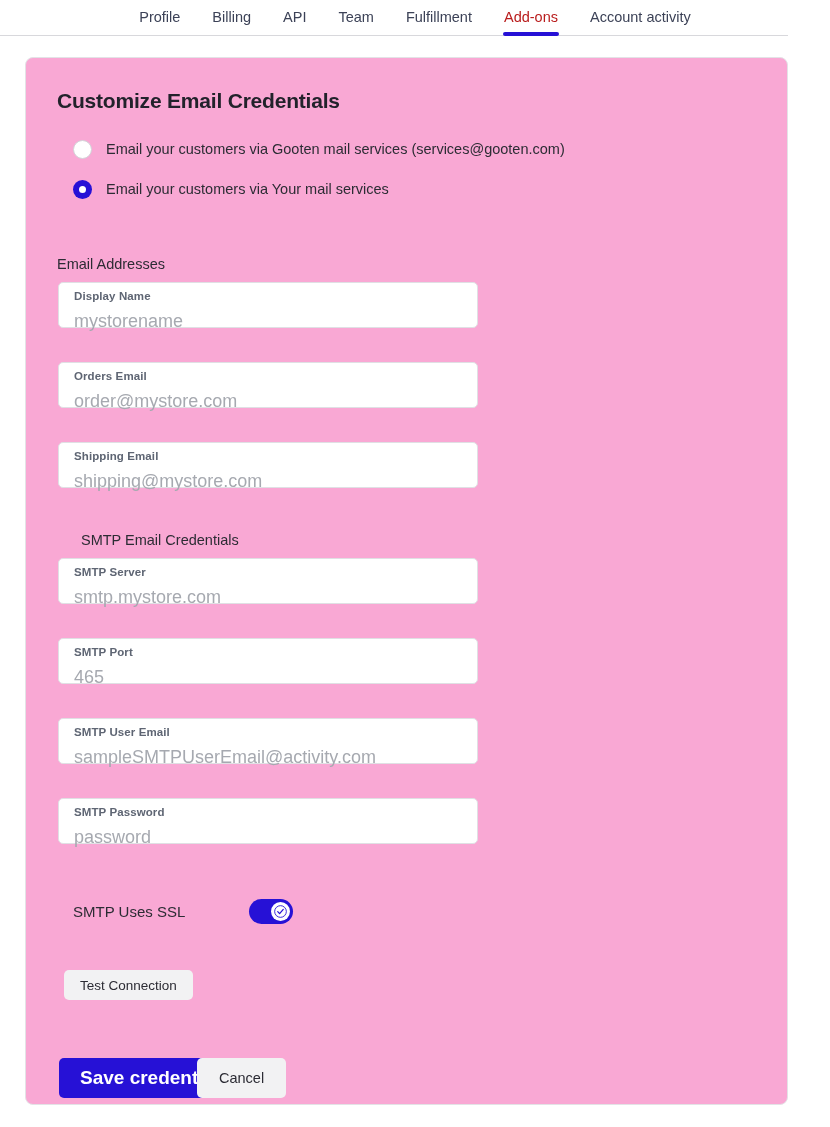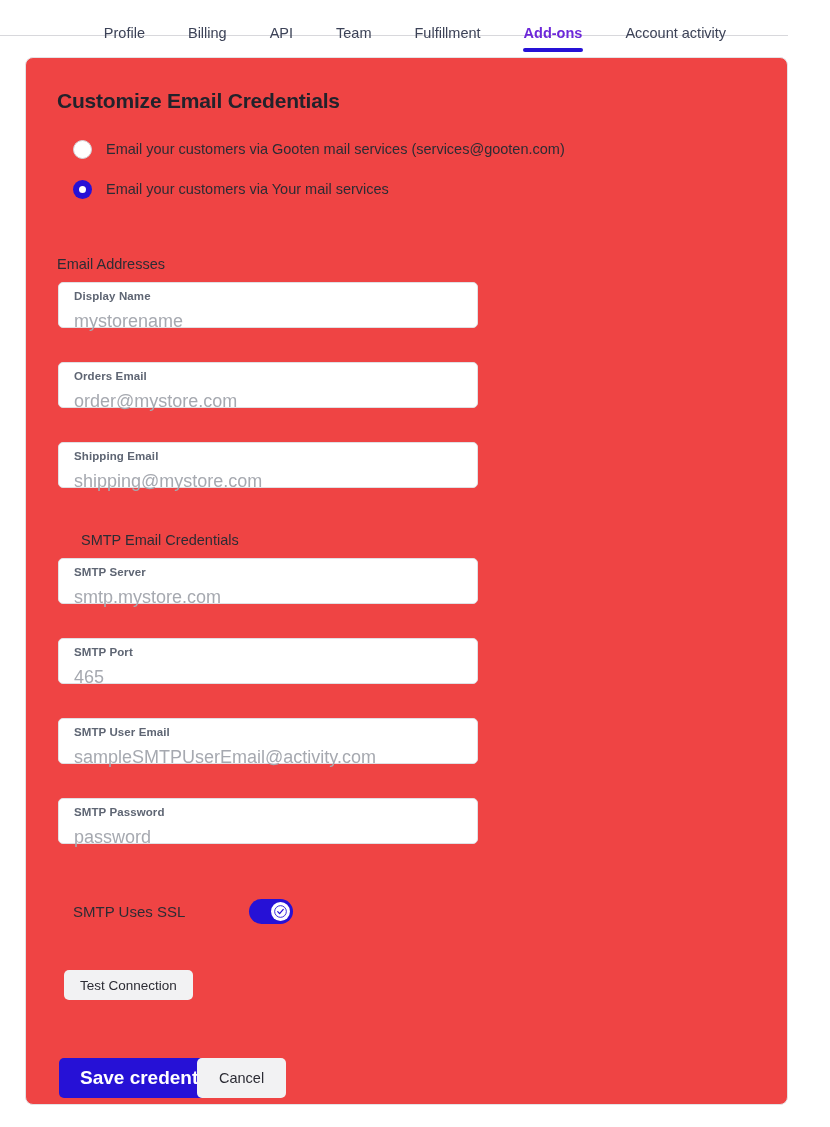--- a/index.html
+++ b/index.html
@@ -30,35 +30,35 @@
     position: absolute;
     left: 0;
     right: 42px;
     top: 35px;
     height: 1px;
     background: #d8d8dc;
   }
   .tabs {
     display: flex;
     align-items: flex-end;
-    gap: 11px;
-    padding-top: 24px;
+    gap: 0;
+    padding-top: 8px;
   }
   .tab {
     position: relative;
     font-size: 14.5px;
     color: #3c4257;
     padding: 0 16px 14px 16px;
     line-height: 18px;
     cursor: pointer;
     white-space: nowrap;
   }
   .tab.active {
-    color: #6d28d9;
-    font-weight: 700;
+    color: #b91c1c;
+    font-weight: 400;
   }
   .tab.active::after {
     content: "";
     position: absolute;
     left: 15px;
     right: 15px;
     bottom: 4px;
     height: 4px;
     border-radius: 2px;
     background: #2611d6;
@@ -67,21 +67,21 @@
   
   .card {
     position: absolute;
     left: 25px;
     top: 57px;
     width: 763px;
     height: 1048px;
     box-sizing: border-box;
     border: 1px solid #e3e3e6;
     border-radius: 8px;
-    background: #ef4444;
+    background: #f9a8d4;
   }
 
   .card-title {
     position: absolute;
     left: 31px;
     top: 31px;
     font-size: 21px;
     font-weight: 700;
     color: #22222b;
     letter-spacing: -0.2px;

